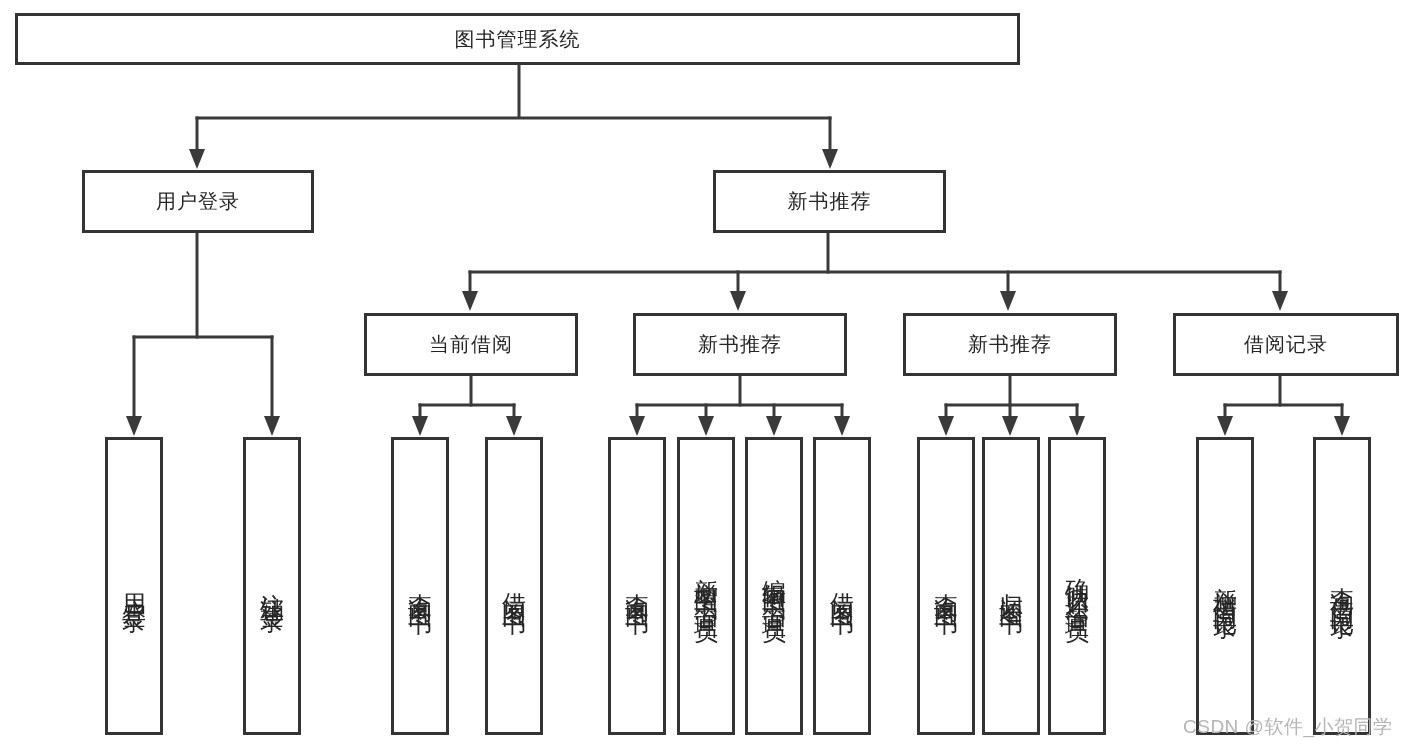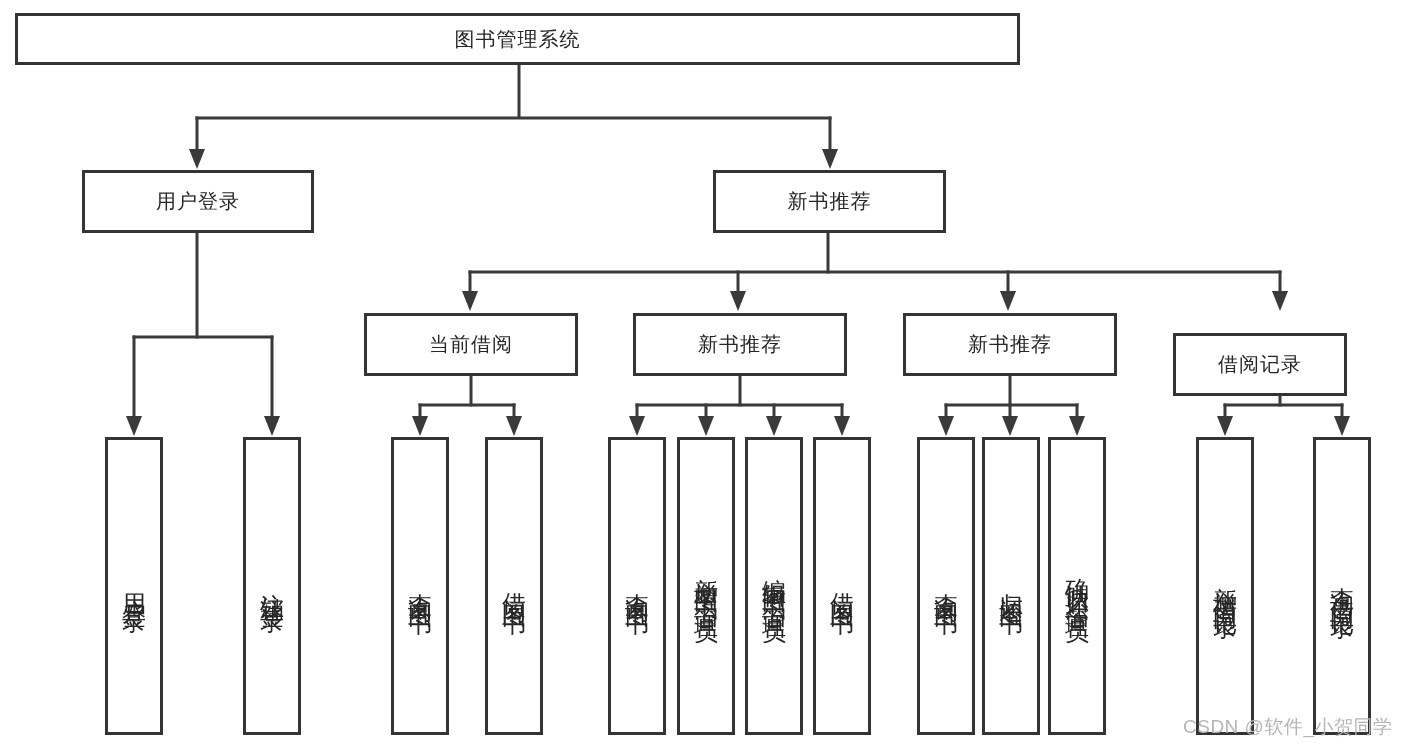--- a/index.html
+++ b/index.html
@@ -40,21 +40,21 @@
     font-size:24px;
     line-height:1;
     padding:6px 0;
   }
   .root-node   {left:15px;  top:13px;  width:1005px; height:52px;}
   .n-login     {left:82px;  top:170px; width:232px;  height:63px;}
   .n-books     {left:713px; top:170px; width:233px;  height:63px;}
   .n-recommend {left:364px; top:313px; width:214px;  height:63px;}
   .n-borrow    {left:633px; top:313px; width:214px;  height:63px;}
   .n-current   {left:903px; top:313px; width:214px;  height:63px;}
-  .n-records   {left:1173px;top:313px; width:174px;  height:63px;margin-top:20px;}
+  .n-records   {left:1173px;top:313px; width:226px;  height:63px;}
   .lf{top:437px;height:298px;width:58px;}
   .lf-a1{left:105px;} .lf-a2{left:243px;}
   .lf-b1{left:391px;} .lf-b2{left:485px;}
   .lf-c1{left:608px;} .lf-c2{left:677px;} .lf-c3{left:745px;} .lf-c4{left:813px;}
   .lf-d1{left:917px;} .lf-d2{left:982px;} .lf-d3{left:1048px;}
   .lf-e1{left:1196px;} .lf-e2{left:1313px;}
   .watermark{
     position:absolute;left:1183px;top:714px;
     font-size:19px;color:var(--watermark);
     letter-spacing:0.5px;white-space:nowrap;

